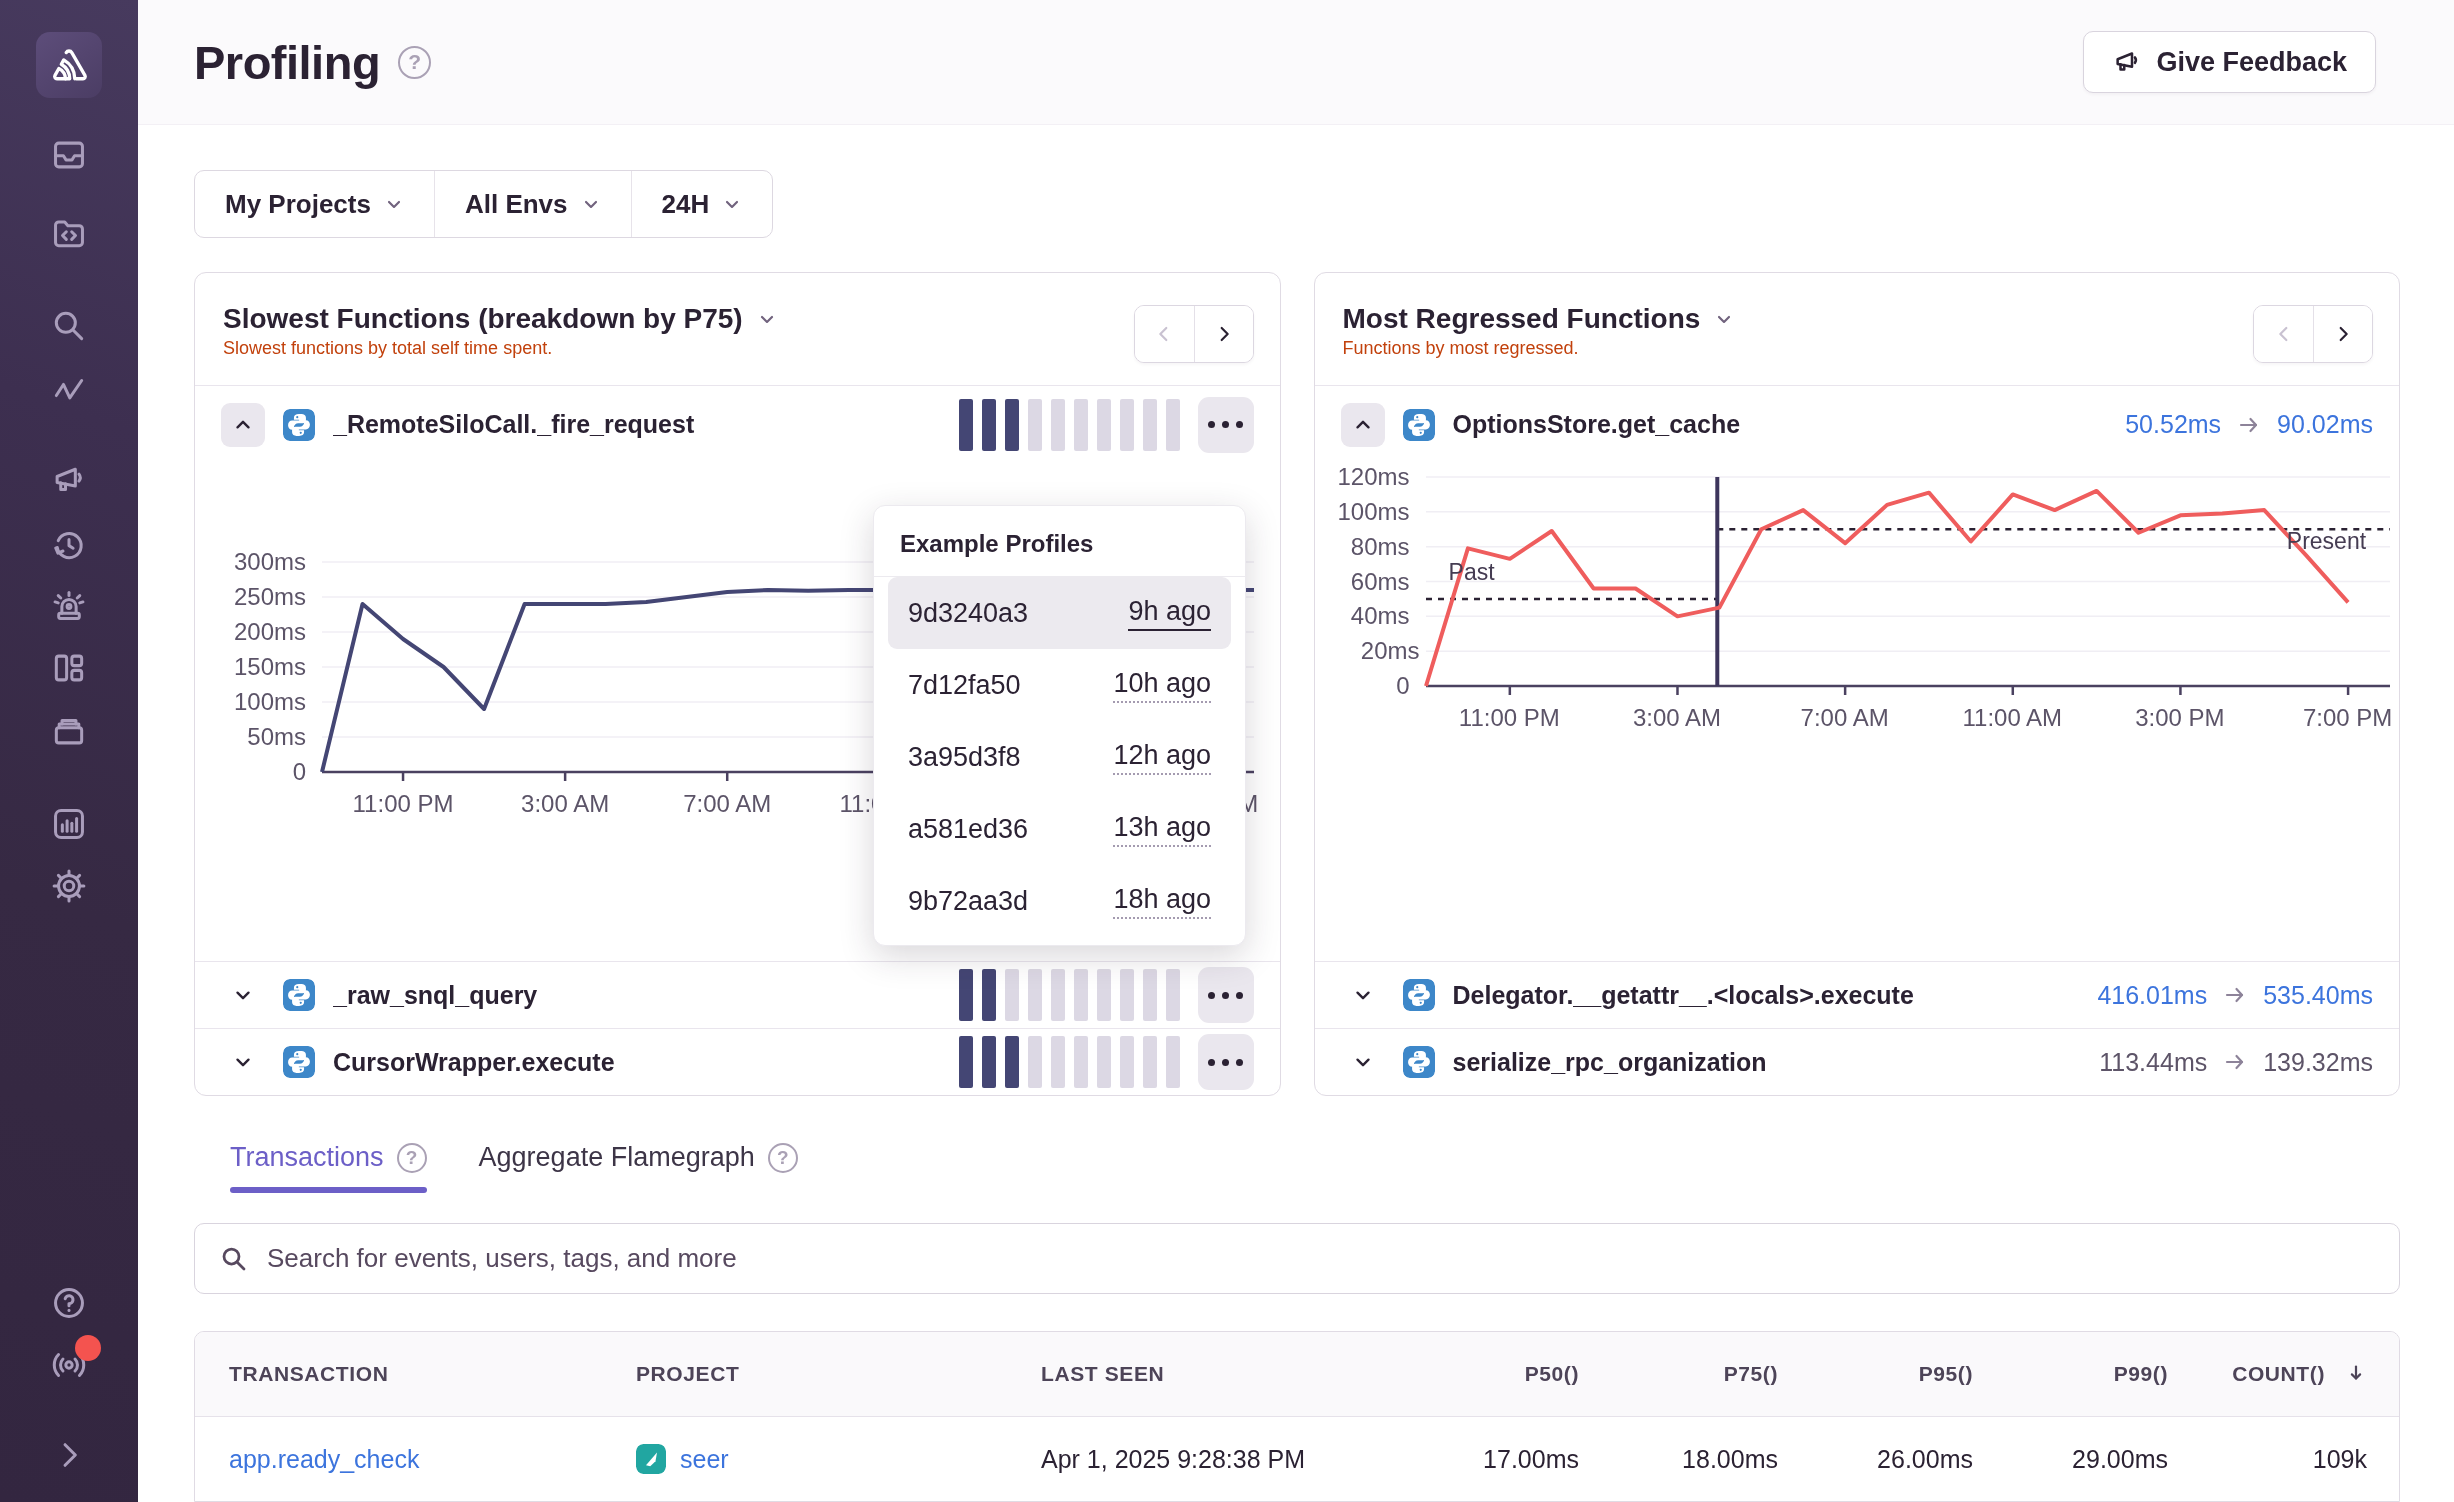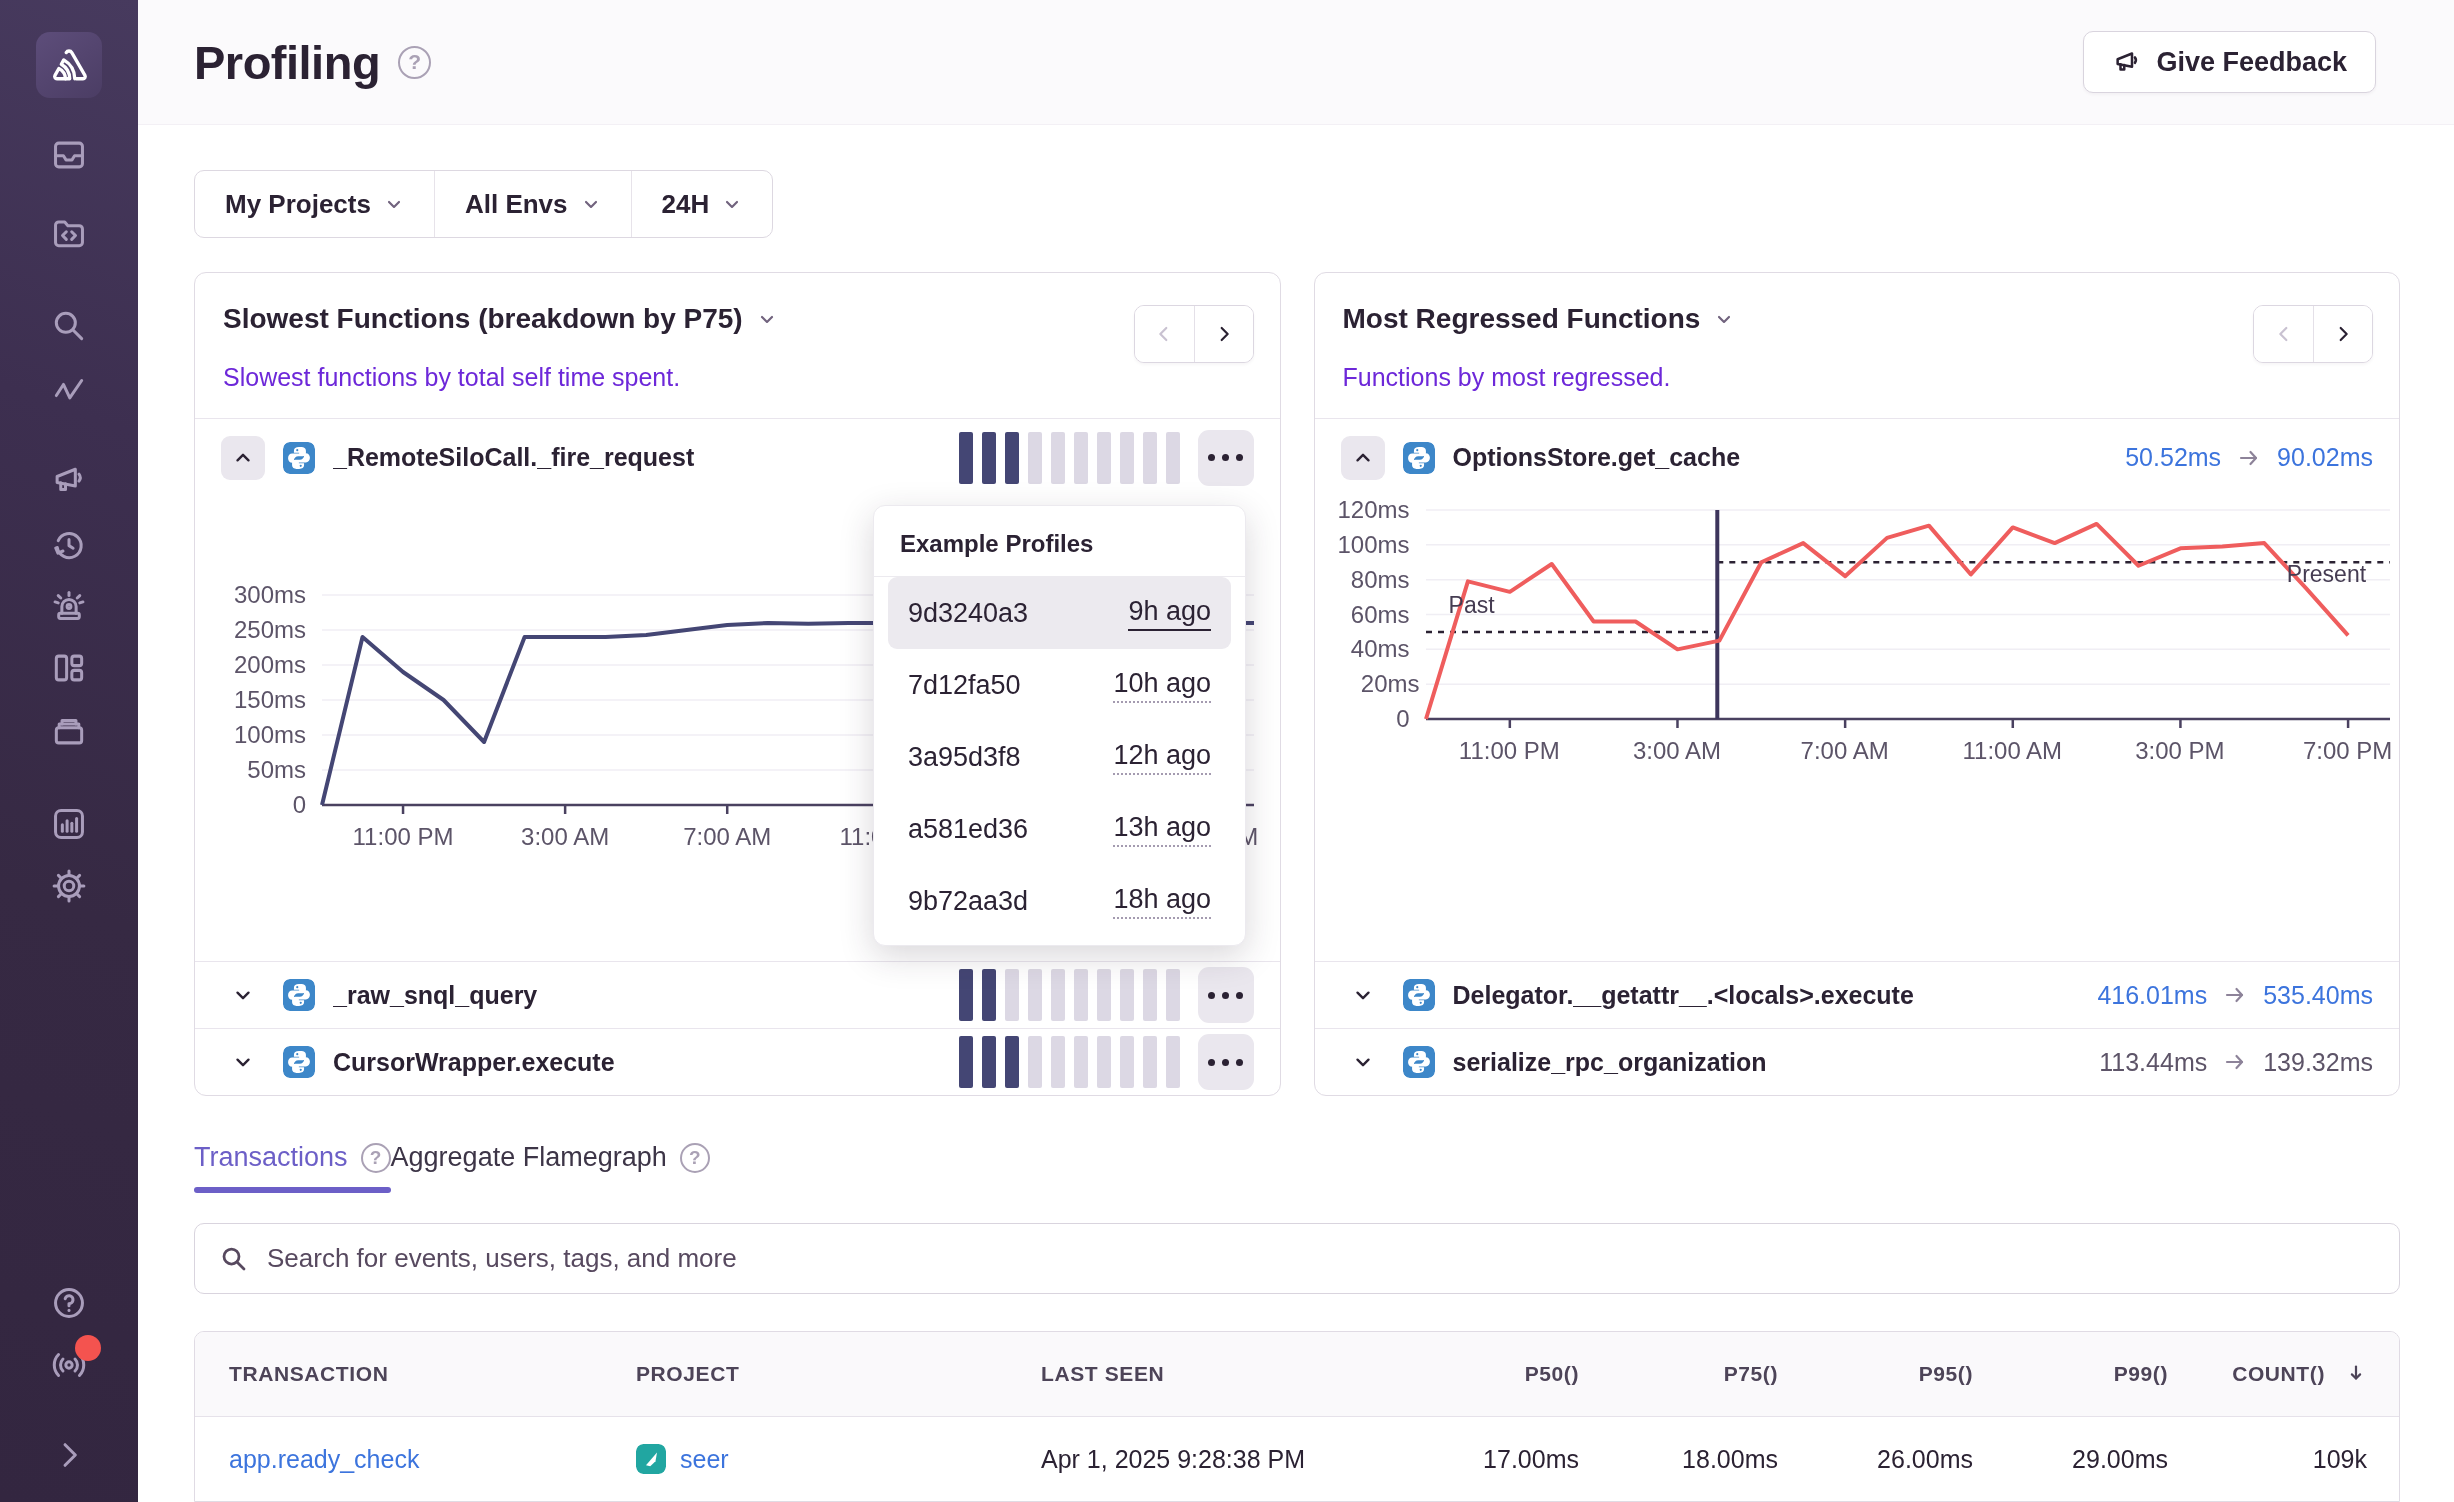--- a/index.html
+++ b/index.html
@@ -44,21 +44,21 @@
     font-size:26px; font-weight:bold; color:#2b2233; cursor:pointer; }
   .filter-item + .filter-item { border-left:1px solid #e7e3ea; }
   .chev { width:20px; height:20px; stroke:#71637e; fill:none; stroke-width:2.6; stroke-linecap:round; stroke-linejoin:round; }
 
   
   .panels { display:flex; gap:33px; margin-top:34px; }
   .panel { flex:1; height:824px; border:1px solid #e0dbe4; border-radius:12px;
     background:#fff; display:flex; flex-direction:column; overflow:hidden; }
   .panel-head { padding:30px 28px 26px; position:relative; }
   .panel-title { font-size:28px; font-weight:bold; display:flex; align-items:center; gap:14px; cursor:pointer; }
-  .panel-sub { margin-top:28px; font-size:25px; color:#6d28d9; }
+  .panel-sub { margin-top:3px; font-size:18px; color:#c2410c; }
   .pager { position:absolute; right:26px; top:32px; display:flex;
     border:1px solid #dcd7e1; border-radius:10px; overflow:hidden; background:#fff;
     box-shadow:0 2px 3px rgba(43,34,51,.04); }
   .pager button { width:59px; height:56px; background:#fff; border:none; display:flex;
     align-items:center; justify-content:center; cursor:pointer; }
   .pager button + button { border-left:1px solid #e4e0e8; }
   .pager svg { width:22px; height:22px; fill:none; stroke-width:2.4; stroke-linecap:round; stroke-linejoin:round; }
   .pg-prev svg { stroke:#c9c2d1; } .pg-next svg { stroke:#2b2233; }
 
   .fn-row { display:flex; align-items:center; gap:18px; padding:0 26px;
@@ -94,21 +94,21 @@
   .popup-title { font-size:24px; font-weight:bold; padding:24px 26px 18px; }
   .popup-divider { height:1px; background:#eceaef; }
   .profile-row { display:flex; align-items:center; justify-content:space-between;
     height:72px; margin:0 14px; padding:0 20px; border-radius:9px; cursor:pointer; font-size:27px; }
   .profile-row:first-of-type { margin-top:8px; }
   .profile-row.selected { background:#eceaef; }
   .profile-age { color:#2b2233; border-bottom:2px dotted #a49bb0; padding-bottom:2px; }
   .profile-row.selected .profile-age { border-bottom:2px solid #2b2233; }
 
   
-  .tabs { margin-top:46px; display:flex; align-items:center; }
+  .tabs { margin-top:46px; display:flex; gap:52px; align-items:center;margin-left:36px; }
   .tab { display:flex; align-items:center; gap:13px; font-size:27px; cursor:pointer; padding-bottom:20px; }
   .tab .qcirc { width:30px; height:30px; font-size:19px; }
   .tab.active { color:#6c5fc7; position:relative; }
   .tab.active::after { content:""; position:absolute; left:0; right:0; bottom:0;
     height:6px; border-radius:3px; background:#6c5fc7; }
   .tab.inactive { color:#3d3547; }
 
   
   .searchbar { margin-top:30px; height:71px; border:1px solid #d9d4de; border-radius:10px;
     display:flex; align-items:center; padding:0 24px; gap:18px; background:#fff; }

